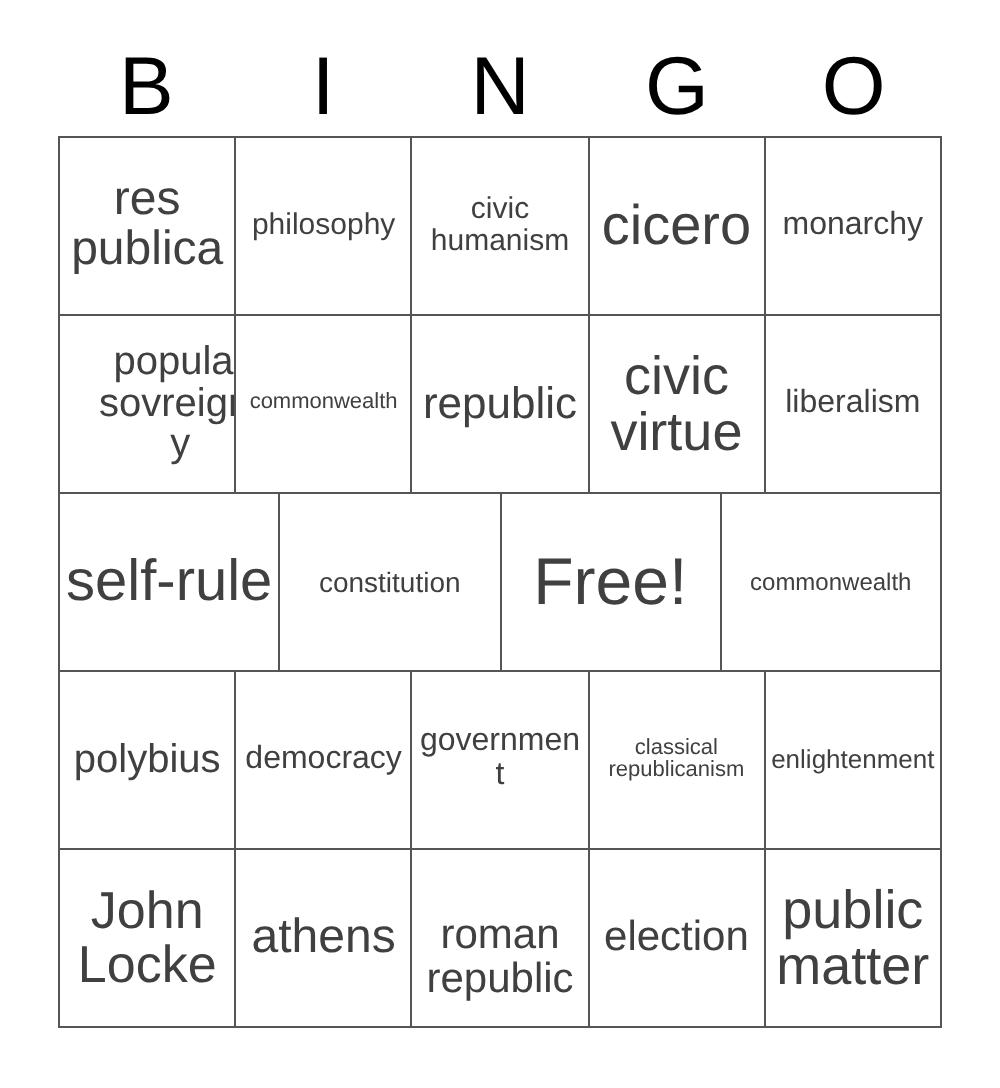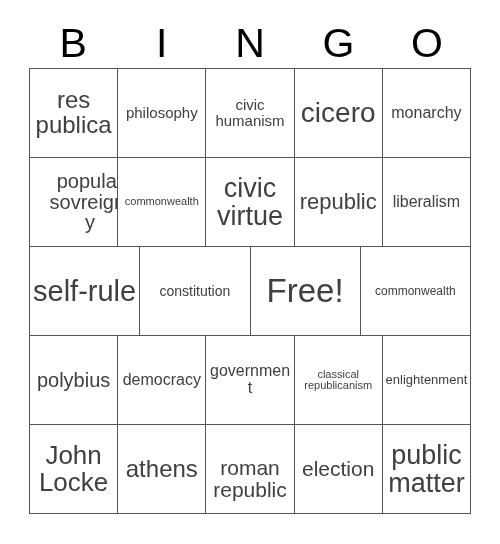--- a/index.html
+++ b/index.html
@@ -126,24 +126,24 @@
     </div>
 
     <div class="bingo-row">
       <div class="bingo-cell">
         <span class="cell-text" style="font-size: 20px; margin-left: 33px;">popular sovreignty</span>
       </div>
       <div class="bingo-cell">
         <span class="cell-text" style="font-size: 11px;">commonwealth</span>
       </div>
       <div class="bingo-cell">
+        <span class="cell-text" style="font-size: 22px;">republic</span>
+      </div>
+      <div class="bingo-cell">
         <span class="cell-text" style="font-size: 27px;">civic virtue</span>
-      </div>
-      <div class="bingo-cell">
-        <span class="cell-text" style="font-size: 22px;">republic</span>
       </div>
       <div class="bingo-cell">
         <span class="cell-text" style="font-size: 16px;">liberalism</span>
       </div>
     </div>
 
     <div class="bingo-row">
       <div class="bingo-cell">
         <span class="cell-text" style="font-size: 29px;">self-rule</span>
       </div>

